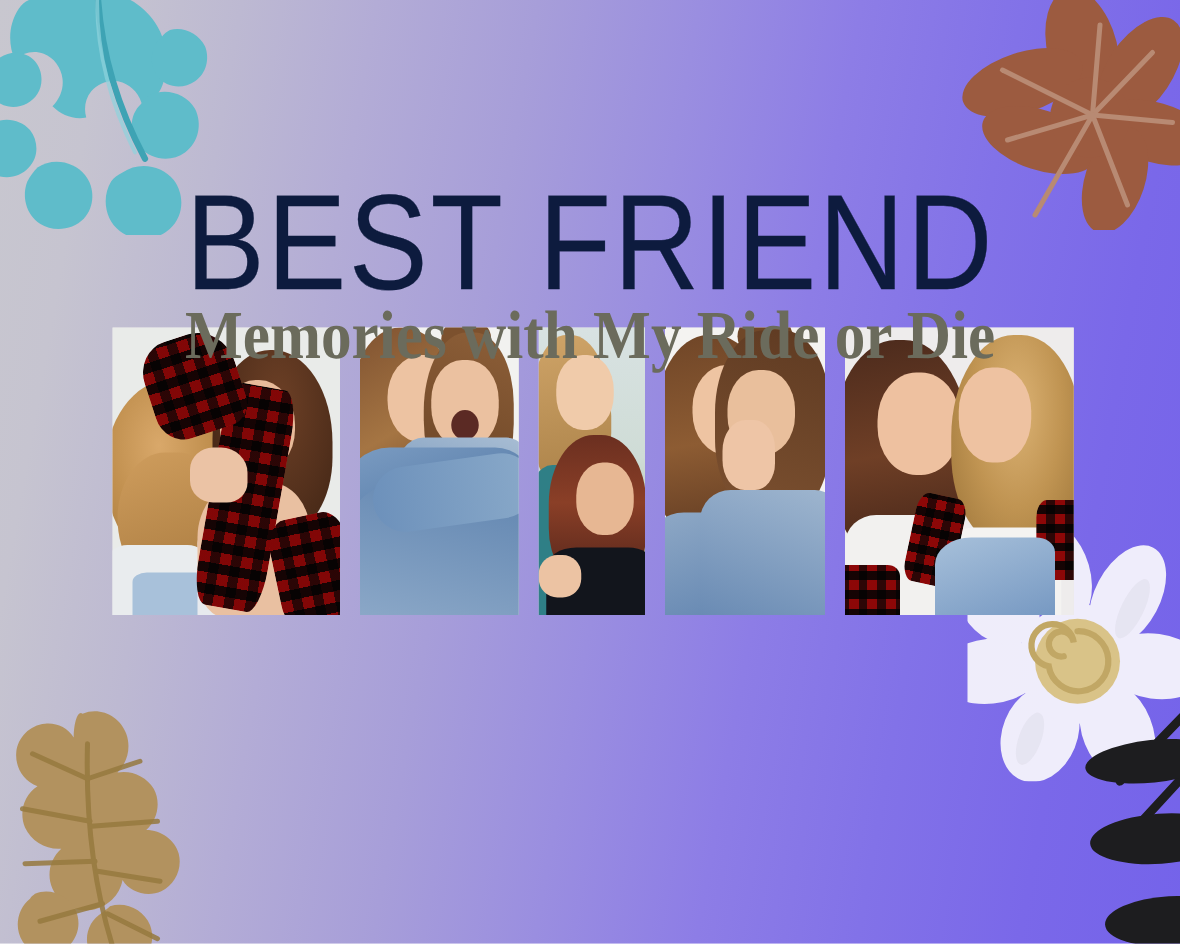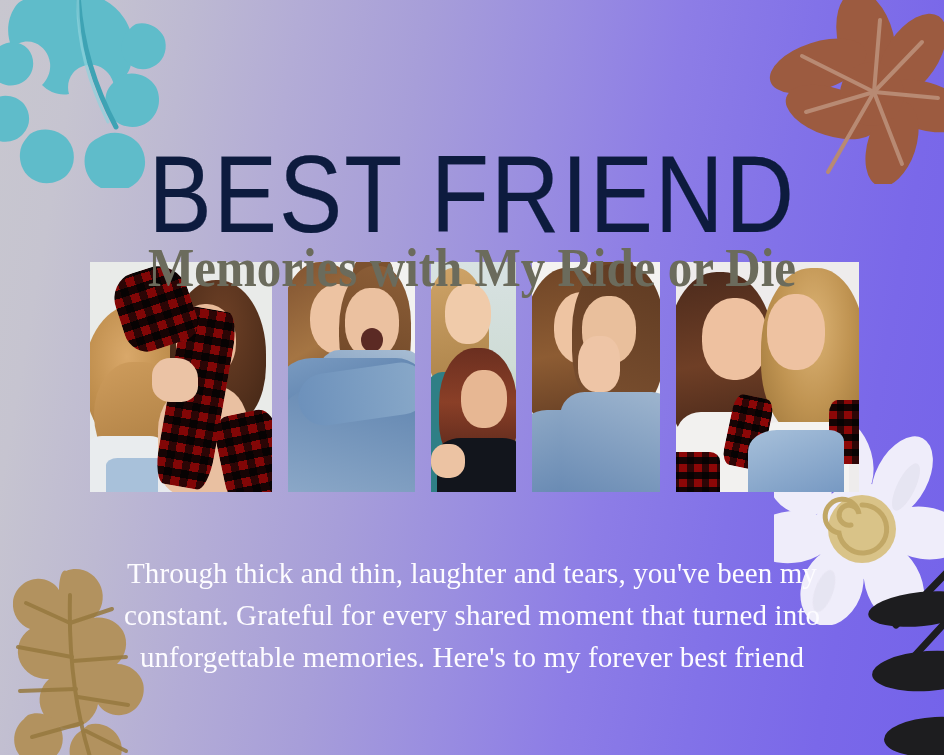--- a/index.html
+++ b/index.html
@@ -377,17 +377,14 @@
         <div class="sh p5-topR"></div>
         <div class="sh p5-plaidL"></div>
         <div class="sh p5-plaidM"></div>
         <div class="sh p5-plaidR"></div>
         <div class="sh p5-denim"></div>
       </div>
     </div>
 
   </div>
 
-  <div id="body-wrap">
-    <p id="poster-body">Through thick and thin, laughter and tears, you've been my constant. Grateful for every shared moment that turned into unforgettable memories. Here's to my forever best friend</p>
-  </div>
 
 </div>
 
 </body></html>

